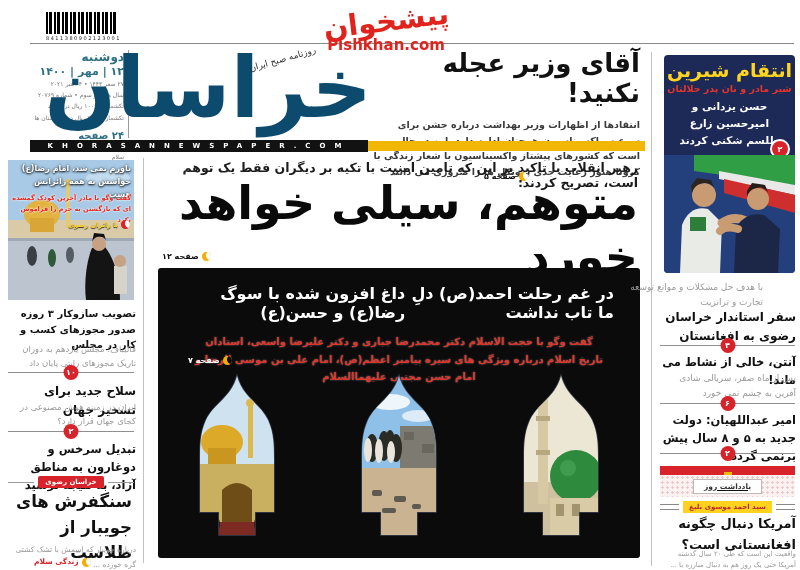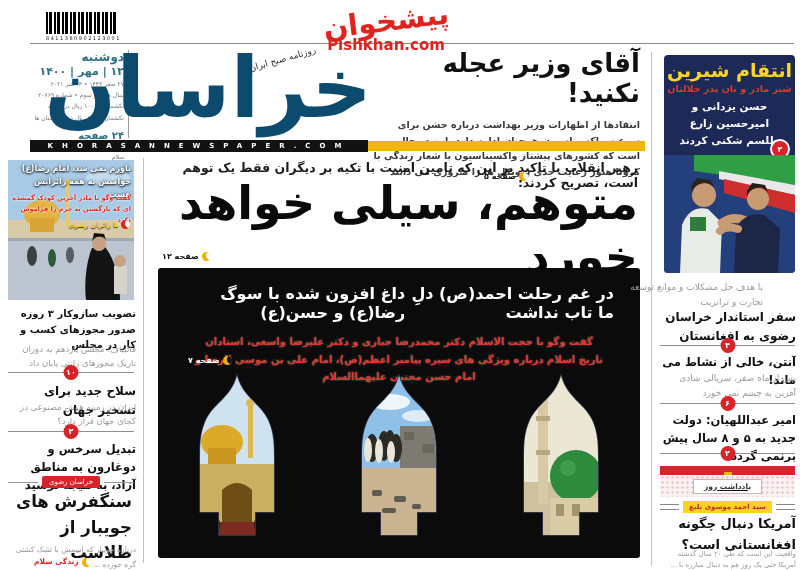--- a/index.html
+++ b/index.html
@@ -64,21 +64,21 @@
           font-size:6.5px;font-weight:bold;color:#ffd21e;text-shadow:0 1px 1px rgba(0,0,0,.8);}
   .l-item-a-t{position:absolute;left:6px;top:306px;width:130px;font-size:10px;}
   .l-item-a-s{position:absolute;left:6px;top:342px;width:130px;font-size:8.5px;}
   .l-sep1{left:8px;top:372px;width:126px;}
   .l-item-b-t{position:absolute;left:6px;top:382px;width:130px;font-size:12px;}
   .l-item-b-s{position:absolute;left:6px;top:400px;width:130px;font-size:8.5px;}
   .l-sep2{left:8px;top:431px;width:126px;}
   .l-item-c-t{position:absolute;left:6px;top:441px;width:130px;font-size:11.5px;}
   .l-region{position:absolute;left:8px;top:476px;width:126px;display:flex;align-items:center;gap:4px;}
   .l-region .ln{flex:1;border-top:1px solid #999;}
-  .l-region .bx{background:#d8232a;color:#fff;font-size:7px;font-weight:normal;padding:2px 7px;border-radius:2px;}
+  .l-region .bx{background:#d8232a;color:#fff;font-size:7px;font-weight:bold;padding:2px 7px;border-radius:2px;}
   .l-feature-t{position:absolute;left:0px;top:489px;width:138px;font-size:16.5px;font-weight:900;text-align:right;line-height:1.55;padding-right:6px;box-sizing:border-box;padding-left:8px;}
   .l-feature-s{position:absolute;left:6px;top:544px;width:130px;font-size:7.5px;color:#9a9a9a;text-align:right;line-height:1.6;}
   .l-feature-s .red{color:#d8232a;font-weight:bold;}
 
   
   .kicker{position:absolute;left:158px;top:160px;width:480px;text-align:right;font-size:12.5px;font-weight:600;color:#1c1c1c;}
   .main-headline{position:absolute;left:158px;top:176px;width:480px;text-align:right;font-size:46px;font-weight:900;
                  letter-spacing:-2px;color:#0a0a0a;}
   .main-ptag{position:absolute;left:162px;top:252px;}
   .black-panel{position:absolute;left:158px;top:268px;width:482px;height:290px;background:#0b0b0c;border-radius:3px;overflow:hidden;}

